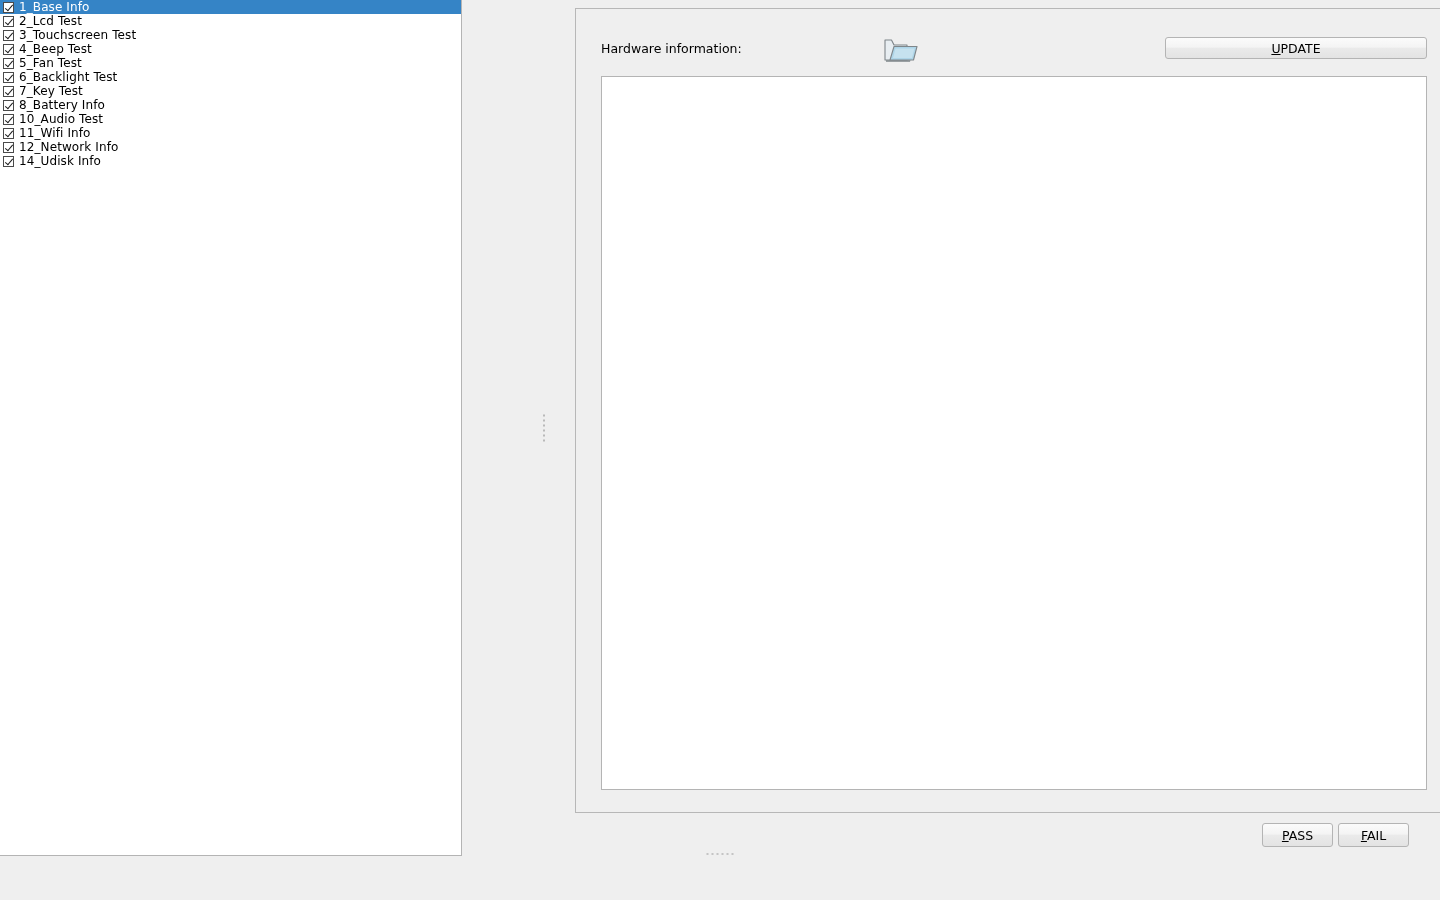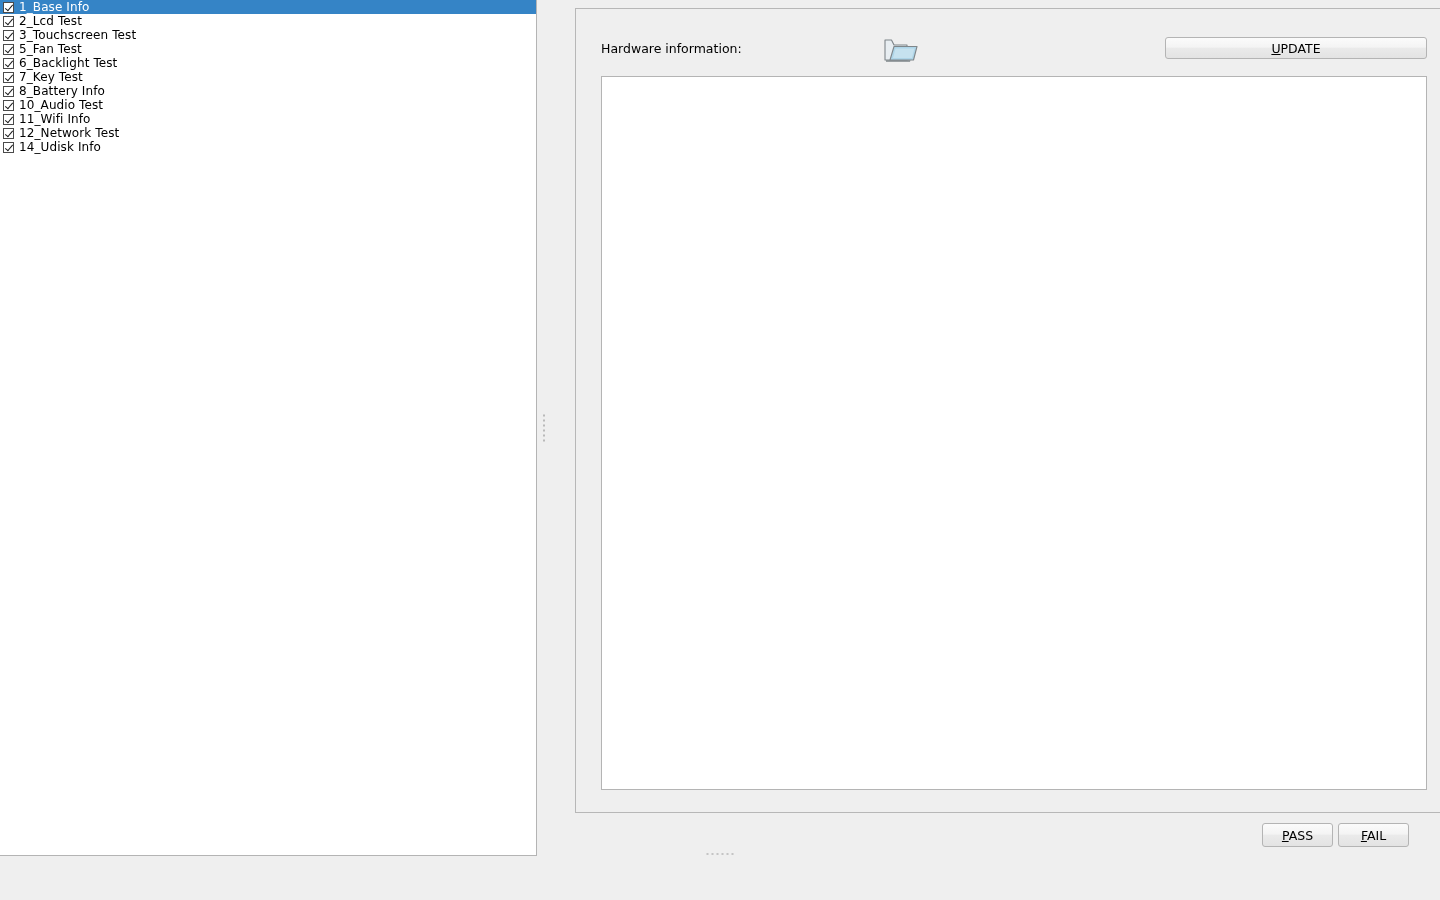--- a/index.html
+++ b/index.html
@@ -18,21 +18,21 @@
     width: 1440px;
     height: 900px;
     background: #efefef;
   }
 
   
   .left-panel {
     position: absolute;
     left: 0;
     top: 0;
-    width: 537px;
+    width: 462px;
     height: 856px;
     background: #ffffff;
     border: 1px solid #b4b4b4;
     border-top: none;
     border-left: none;
     box-sizing: border-box;
     overflow: hidden;
   }
 
   .list-view {
@@ -254,20 +254,24 @@
         <div class="list-row">
           <span class="chk"></span>
           <span class="row-label">2_Lcd Test</span>
         </div>
         <div class="list-row">
           <span class="chk"></span>
           <span class="row-label">3_Touchscreen Test</span>
         </div>
         <div class="list-row">
           <span class="chk"></span>
+          <span class="row-label">4_Beep Test</span>
+        </div>
+        <div class="list-row">
+          <span class="chk"></span>
           <span class="row-label">5_Fan Test</span>
         </div>
         <div class="list-row">
           <span class="chk"></span>
           <span class="row-label">6_Backlight Test</span>
         </div>
         <div class="list-row">
           <span class="chk"></span>
           <span class="row-label">7_Key Test</span>
         </div>
@@ -278,21 +282,21 @@
         <div class="list-row">
           <span class="chk"></span>
           <span class="row-label">10_Audio Test</span>
         </div>
         <div class="list-row">
           <span class="chk"></span>
           <span class="row-label">11_Wifi Info</span>
         </div>
         <div class="list-row">
           <span class="chk"></span>
-          <span class="row-label">12_Network Test</span>
+          <span class="row-label">12_Network Info</span>
         </div>
         <div class="list-row">
           <span class="chk"></span>
           <span class="row-label">14_Udisk Info</span>
         </div>
       </div>
   </div>
 
   <div class="vsplit">
     <span class="grip">

